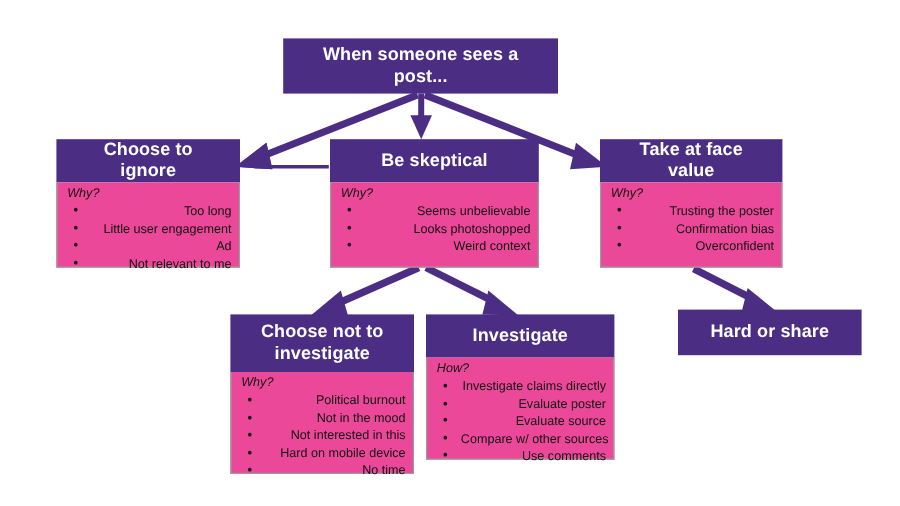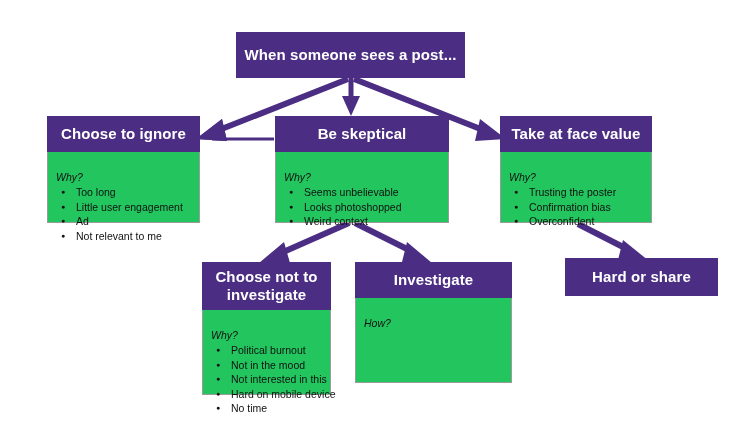--- a/index.html
+++ b/index.html
@@ -32,49 +32,50 @@
     background: #4b2e83;
     color: #ffffff;
     font-weight: bold;
     font-size: 15px;
     line-height: 1.18;
     text-align: center;
     display: flex;
     align-items: center;
     justify-content: center;
     box-sizing: border-box;
-    padding: 4px 6px;
+    padding: 4px 16px;
     letter-spacing: 0.1px;
   }
   .node-body {
-    background: #22c55e;
+    background: #ec4899;
     border: 1px solid #9b9b9b;
     border-top: none;
     box-sizing: border-box;
-    padding: 19px 6px 5px 8px;
+    padding: 3px 6px 5px 8px;
   }
   .body-label {
     font-style: italic;
     font-size: 10.5px;
     color: #111111;
     margin: 0 0 1px 0;
     line-height: 1.25;
   }
   ul.body-list {
     list-style: none;
     margin: 0;
     padding: 0;
   }
   ul.body-list li {
     font-size: 10.5px;
     color: #111111;
     line-height: 1.38;
     position: relative;
     padding-left: 20px;
     white-space: nowrap;
+    text-align: right;
   }
   ul.body-list li::before {
     content: "\25CF";
     position: absolute;
     left: 5px;
     top: 0;
     font-size: 7px;
     line-height: 1.95;
     color: #111111;
   }
@@ -161,38 +162,45 @@
     <div class="node-body" style="height:71px;">
       <div class="body-label">Why?</div>
       <ul class="body-list">
         <li>Trusting the poster</li>
         <li>Confirmation bias</li>
         <li>Overconfident</li>
       </ul>
     </div>
   </div>
 
-  <div class="node" style="left:202px; top:262px; width:129px;">
+  <div class="node" style="left:192px; top:262px; width:153px;">
     <div class="node-header" style="height:48px;">Choose not to investigate</div>
     <div class="node-body" style="height:85px;">
       <div class="body-label">Why?</div>
       <ul class="body-list">
         <li>Political burnout</li>
         <li>Not in the mood</li>
         <li>Not interested in this</li>
         <li>Hard on mobile device</li>
         <li>No time</li>
       </ul>
     </div>
   </div>
 
   <div class="node" style="left:355px; top:262px; width:157px;">
     <div class="node-header" style="height:36px;">Investigate</div>
     <div class="node-body" style="height:85px;">
       <div class="body-label">How?</div>
+      <ul class="body-list">
+        <li>Investigate claims directly</li>
+        <li>Evaluate poster</li>
+        <li>Evaluate source</li>
+        <li>Compare w/ other sources</li>
+        <li>Use comments</li>
+      </ul>
     </div>
   </div>
 
   <div class="node terminal" style="left:565px; top:258px; width:153px; height:38px;">
     <div class="node-header">Hard or share</div>
   </div>
 
 </div>
 
 </body></html>

